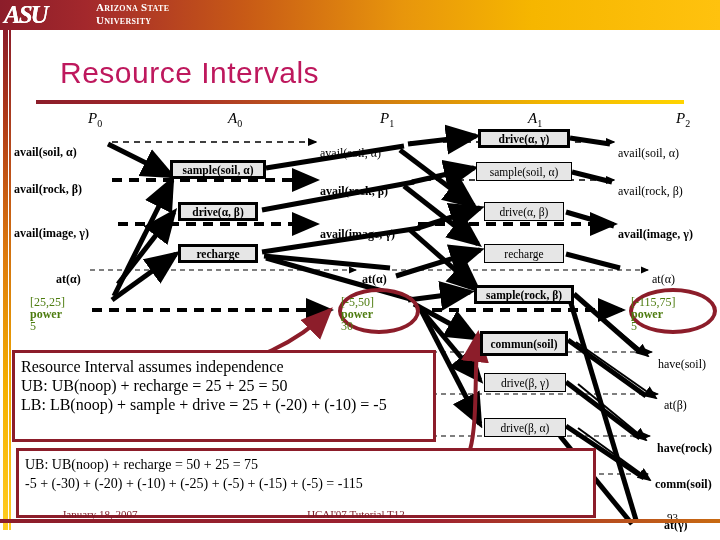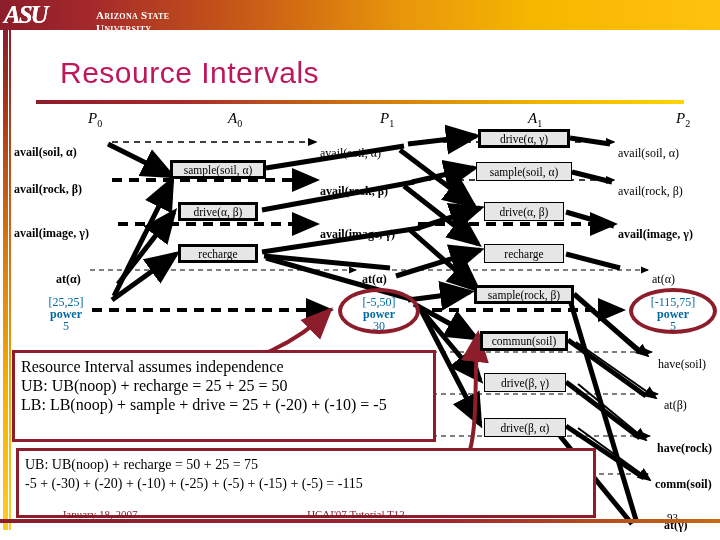--- a/index.html
+++ b/index.html
@@ -21,21 +21,20 @@
     color:#ffffff;font-family:"Liberation Serif",serif;
     font-weight:bold;font-style:italic;font-size:25px;line-height:26px;
     letter-spacing:-2px;text-align:left;
     text-shadow:0 0 0 #fff;
   }
   .asu-name{
     position:absolute;left:96px;top:1px;width:220px;height:28px;
     color:#ffffff;font-family:"Liberation Serif",serif;
     font-size:11px;line-height:13px;font-variant:small-caps;font-weight:bold;
     letter-spacing:.3px;
-    margin-top:8px;
   }
   .asu-name span{display:block;}
 
   
   .leftbar{
     position:absolute;left:3px;top:30px;width:5px;height:500px;
     background:linear-gradient(180deg,#8c1d2a 0%, #b03a18 18%, #dd7a0d 45%, #f5b000 72%, #ffcc22 100%);
   }
   .leftbar2{
     position:absolute;left:9px;top:30px;width:2px;height:500px;
@@ -67,31 +66,31 @@
   }
   .prop.b{font-weight:bold;}
 
   
   .act{
     position:absolute;background:#e6e6e6;color:#000;
     font-family:"Liberation Serif",serif;font-size:11.5px;
     text-align:center;white-space:nowrap;box-sizing:border-box;
     display:flex;align-items:center;justify-content:center;
   }
-  .act.thick{border:3px solid #000;font-weight:normal;}
+  .act.thick{border:3px solid #000;font-weight:bold;}
   .act.thin{border:1.5px solid #000;}
 
   
   .ellipse{
     position:absolute;border:4px solid #8c1d2a;border-radius:50%;
     box-sizing:border-box;background:transparent;
   }
   .ivlabel{
-    position:absolute;text-align:center;font-family:"Liberation Serif",serif;
-    font-size:12px;color:#0369a1;line-height:12px;white-space:nowrap;
+    position:absolute;text-align:left;font-family:"Liberation Serif",serif;
+    font-size:12px;color:#4d7c0f;line-height:12px;white-space:nowrap;
   }
   .ivlabel .pw{font-weight:bold;display:block;}
   .ivlabel .num{display:block;font-weight:normal;}
 
   
   .callout{
     position:absolute;background:#ffffff;border:3px solid #8c1d2a;
     box-sizing:border-box;font-family:"Liberation Serif",serif;
     color:#000;padding:4px 6px;
   }
@@ -244,21 +243,21 @@
 
   <div class="act thick" style="left:170px;top:160px;width:96px;height:19px">sample(soil, α)</div>
   <div class="act thick" style="left:178px;top:202px;width:80px;height:19px">drive(α, β)</div>
   <div class="act thick" style="left:178px;top:244px;width:80px;height:19px">recharge</div>
 
   <div class="act thick" style="left:478px;top:129px;width:92px;height:19px">drive(α, γ)</div>
   <div class="act thin" style="left:476px;top:162px;width:96px;height:19px">sample(soil, α)</div>
   <div class="act thin" style="left:484px;top:202px;width:80px;height:19px">drive(α, β)</div>
   <div class="act thin" style="left:484px;top:244px;width:80px;height:19px">recharge</div>
   <div class="act thick" style="left:474px;top:285px;width:100px;height:19px">sample(rock, β)</div>
-  <div class="act thick" style="left:480px;top:331px;width:88px;height:20px">commun(soil)</div>
+  <div class="act thick" style="left:480px;top:331px;width:88px;height:25px">commun(soil)</div>
   <div class="act thin" style="left:484px;top:373px;width:82px;height:19px">drive(β, γ)</div>
   <div class="act thin" style="left:484px;top:418px;width:82px;height:19px">drive(β, α)</div>
 
   <div class="ivlabel" style="left:30px;top:296px;width:72px">
     <span>[25,25]</span>
     <span class="pw">power</span>
     <span class="num">5</span>
   </div>
 
   <div class="ellipse" style="left:338px;top:288px;width:82px;height:46px"></div>

